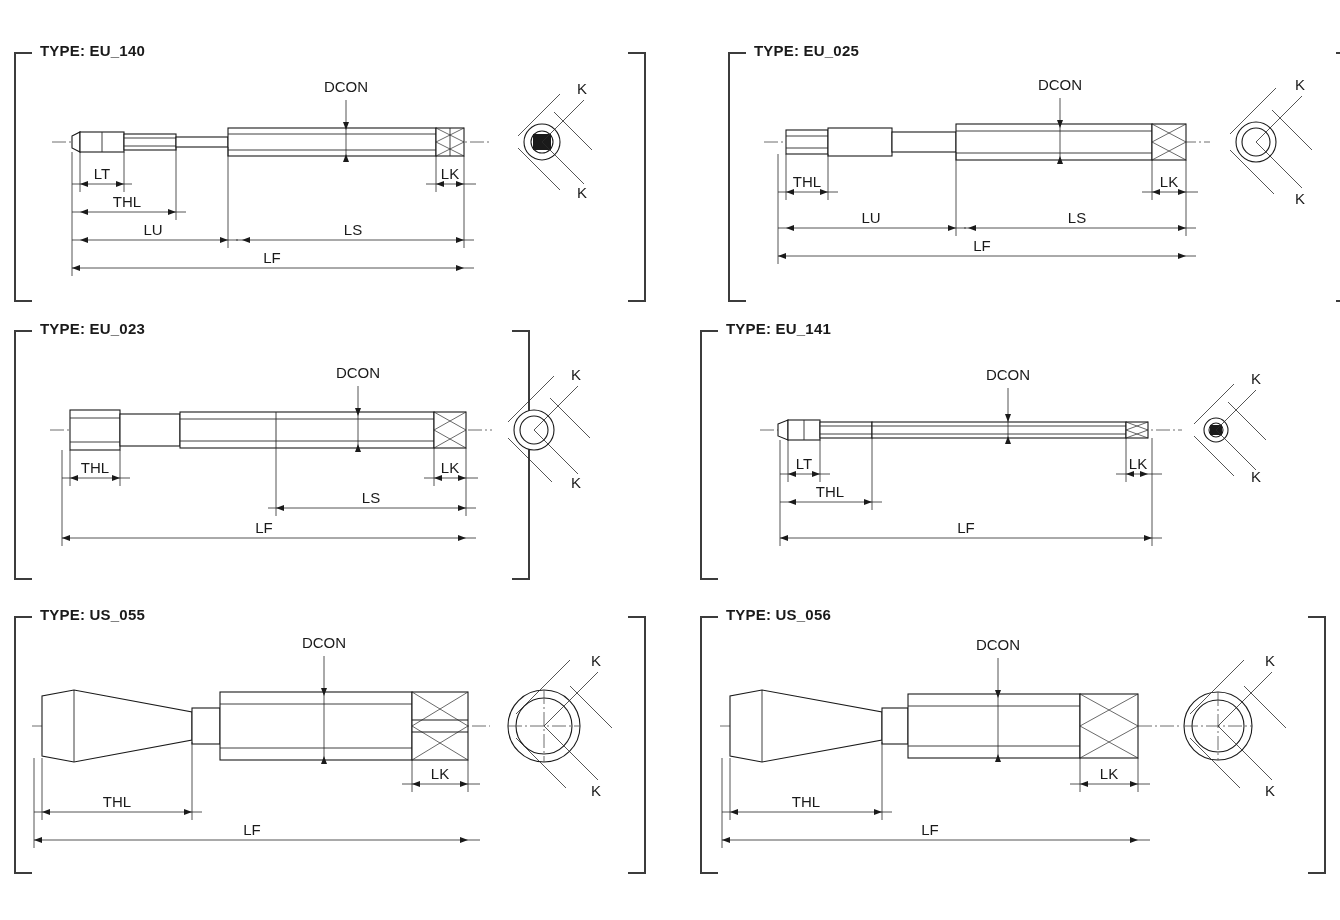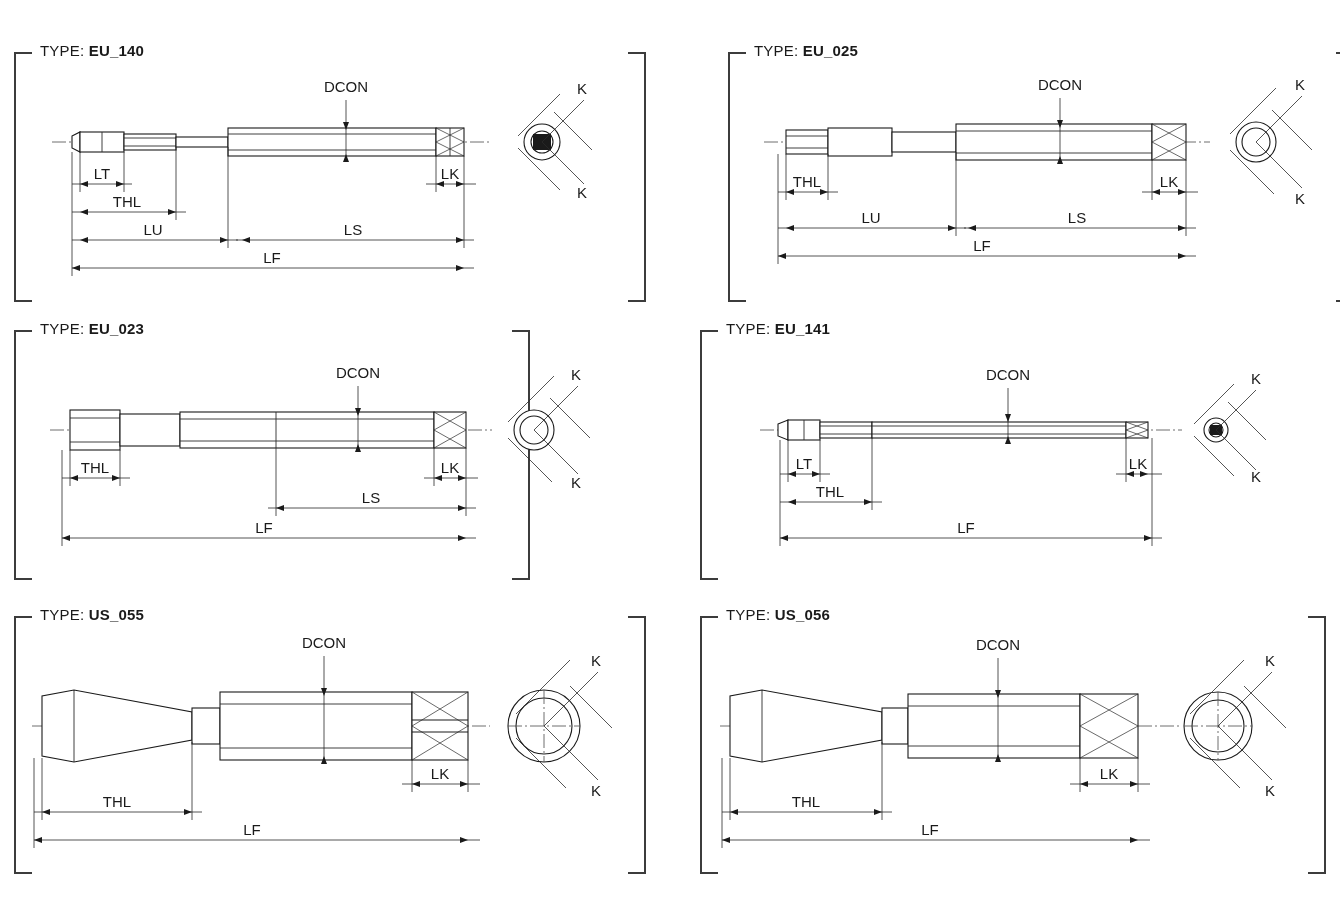--- a/index.html
+++ b/index.html
@@ -47,21 +47,21 @@
     left: 22px;
     top: -10px;
     background: #ffffff;
     padding: 0 6px 0 4px;
     font-size: 15px;
     font-weight: bold;
     letter-spacing: 0.2px;
     white-space: nowrap;
     z-index: 5;
   }
-  .title-label { font-weight: normal; }
+  .title-label { font-weight: bold; }
   .title-value { font-weight: bold; text-align: center; }
   svg.drawing {
     position: absolute;
     left: 0;
     top: 0;
     overflow: visible;
   }
   svg text {
     font-family: "Liberation Sans", sans-serif;
     font-size: 15px;

